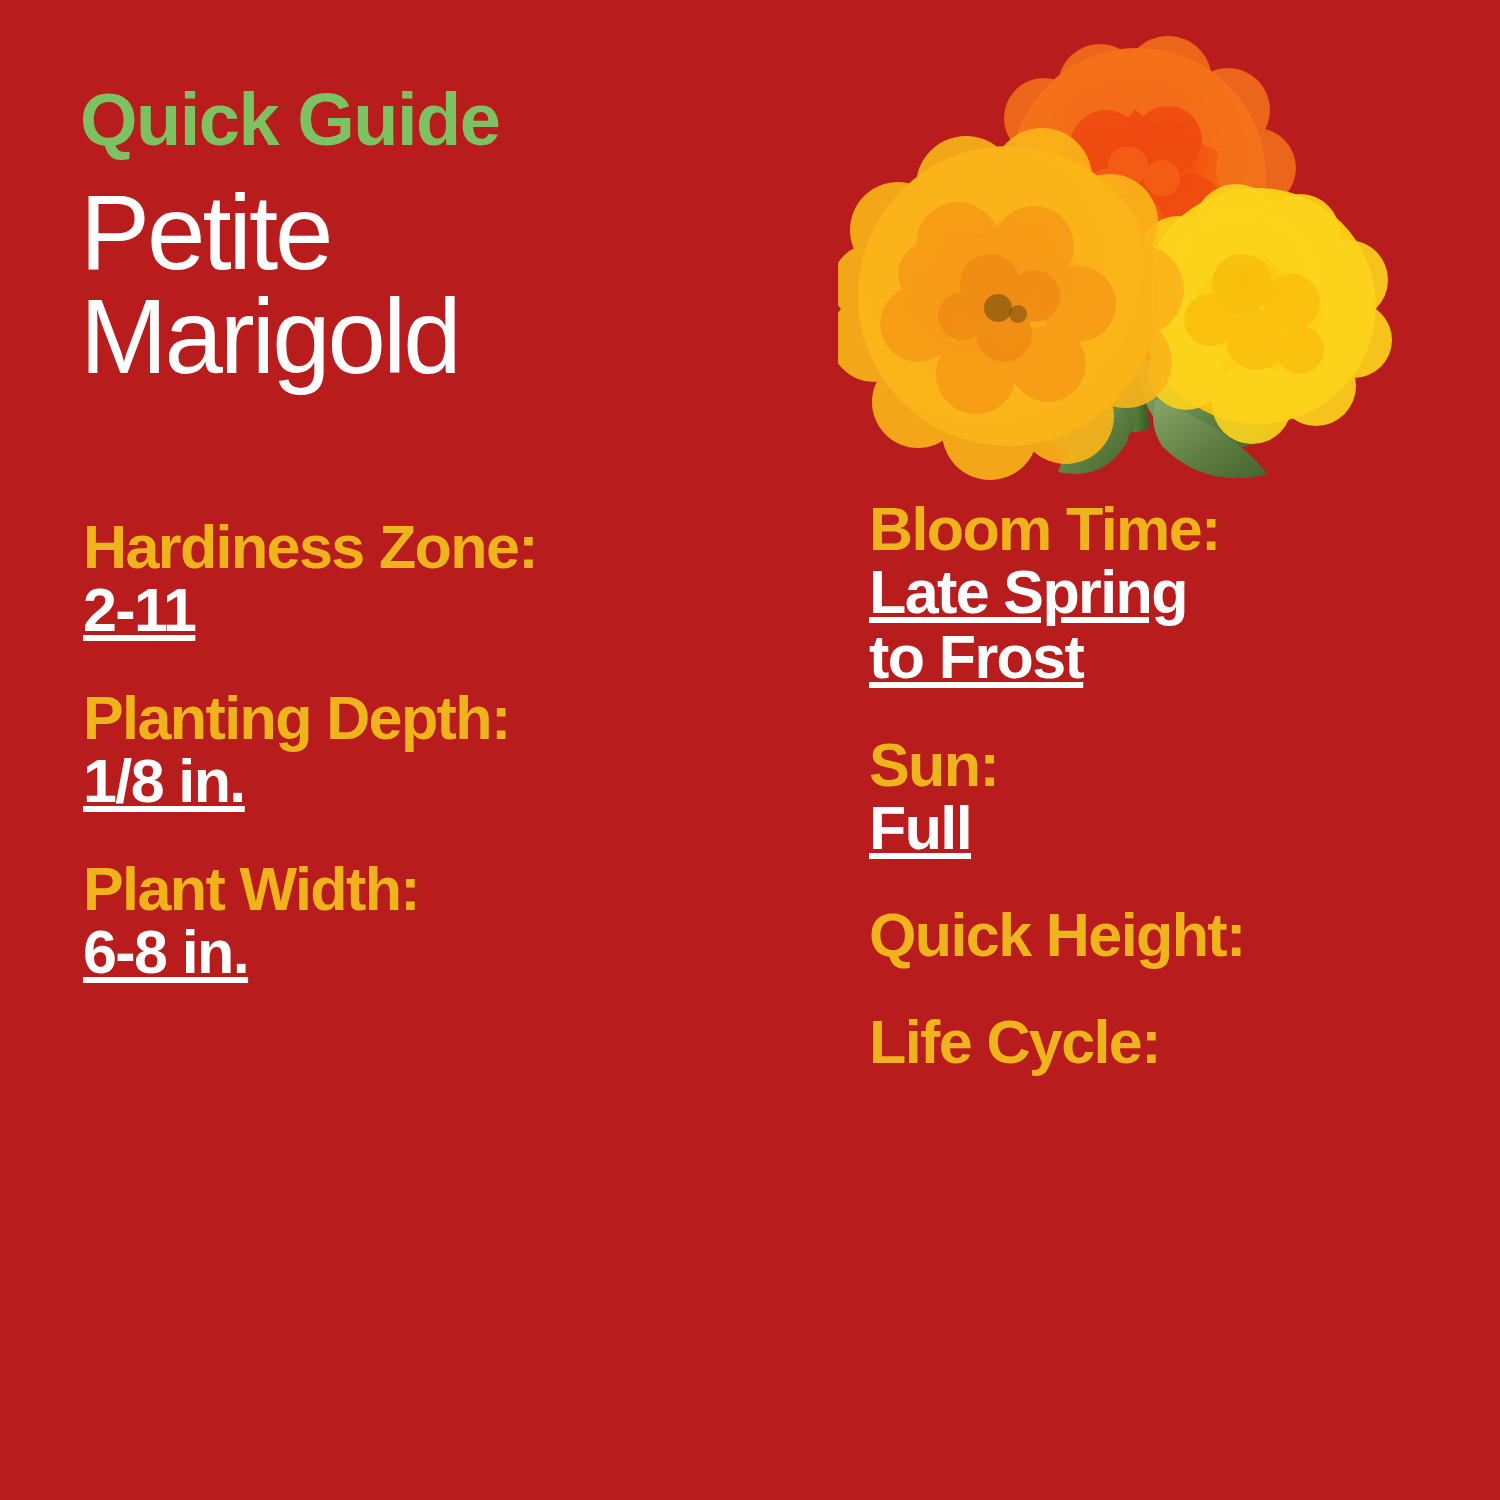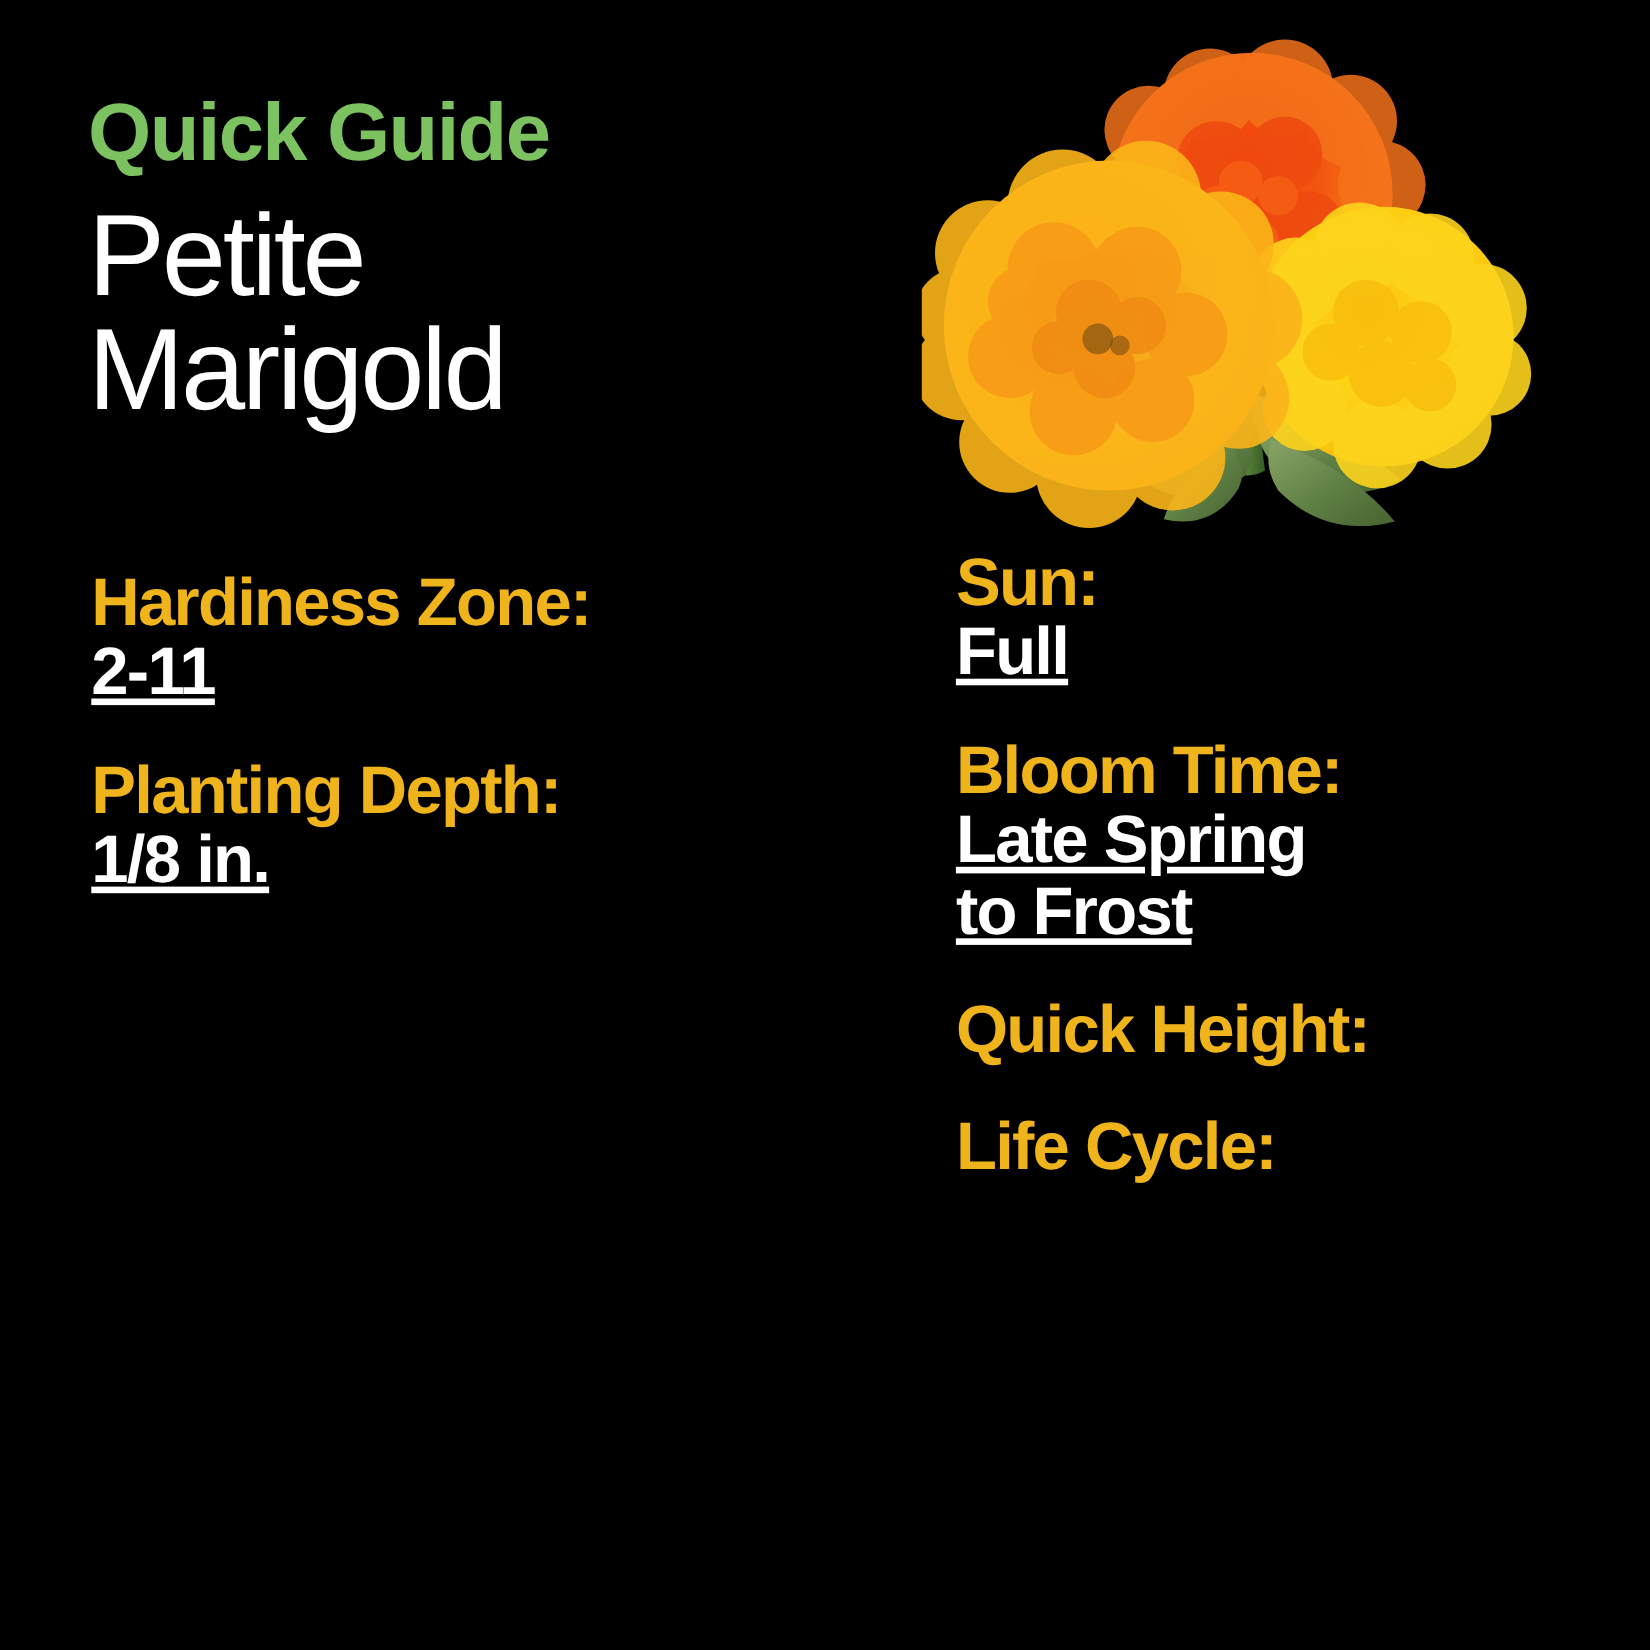--- a/index.html
+++ b/index.html
@@ -8,21 +8,21 @@
   html, body {
     width:1500px; height:1500px;
     overflow:hidden;
     background:#236B17;
     font-family:"Liberation Sans", sans-serif;
   }
 
   #card {
     position:relative;
     width:1500px; height:1500px;
-    background:#000000;
+    background:#b91c1c;
   }
 
   
   #header { position:absolute; left:80px; top:84px; width:720px; }
 
   #eyebrow {
     font-family:"Liberation Sans", sans-serif;
     font-weight:bold;
     font-size:74px;
     line-height:0.96;
@@ -227,37 +227,41 @@
       <div class="spec-label">Hardiness Zone:</div>
       <div class="spec-value">2-11</div>
     </div>
 
 
     <div class="spec">
       <div class="spec-label">Planting Depth:</div>
       <div class="spec-value">1/8 in.</div>
     </div>
 
+    <div class="spec">
+      <div class="spec-label">Plant Width:</div>
+      <div class="spec-value">6-8 in.</div>
+    </div>
 
   </div>
 
   <div id="col-right" class="col">
-
-    <div class="spec">
-      <div class="spec-label">Sun:</div>
-      <div class="spec-value">Full</div>
-    </div>
 
     <div class="spec">
       <div class="spec-label">Bloom Time:</div>
       <div class="spec-value">Late Spring
 to Frost</div>
     </div>
 
     <div class="spec">
+      <div class="spec-label">Sun:</div>
+      <div class="spec-value">Full</div>
+    </div>
+
+    <div class="spec">
       <div class="spec-label">Quick Height:</div>
     </div>
 
     <div class="spec">
       <div class="spec-label">Life Cycle:</div>
     </div>
 
   </div>
 
 </div>

